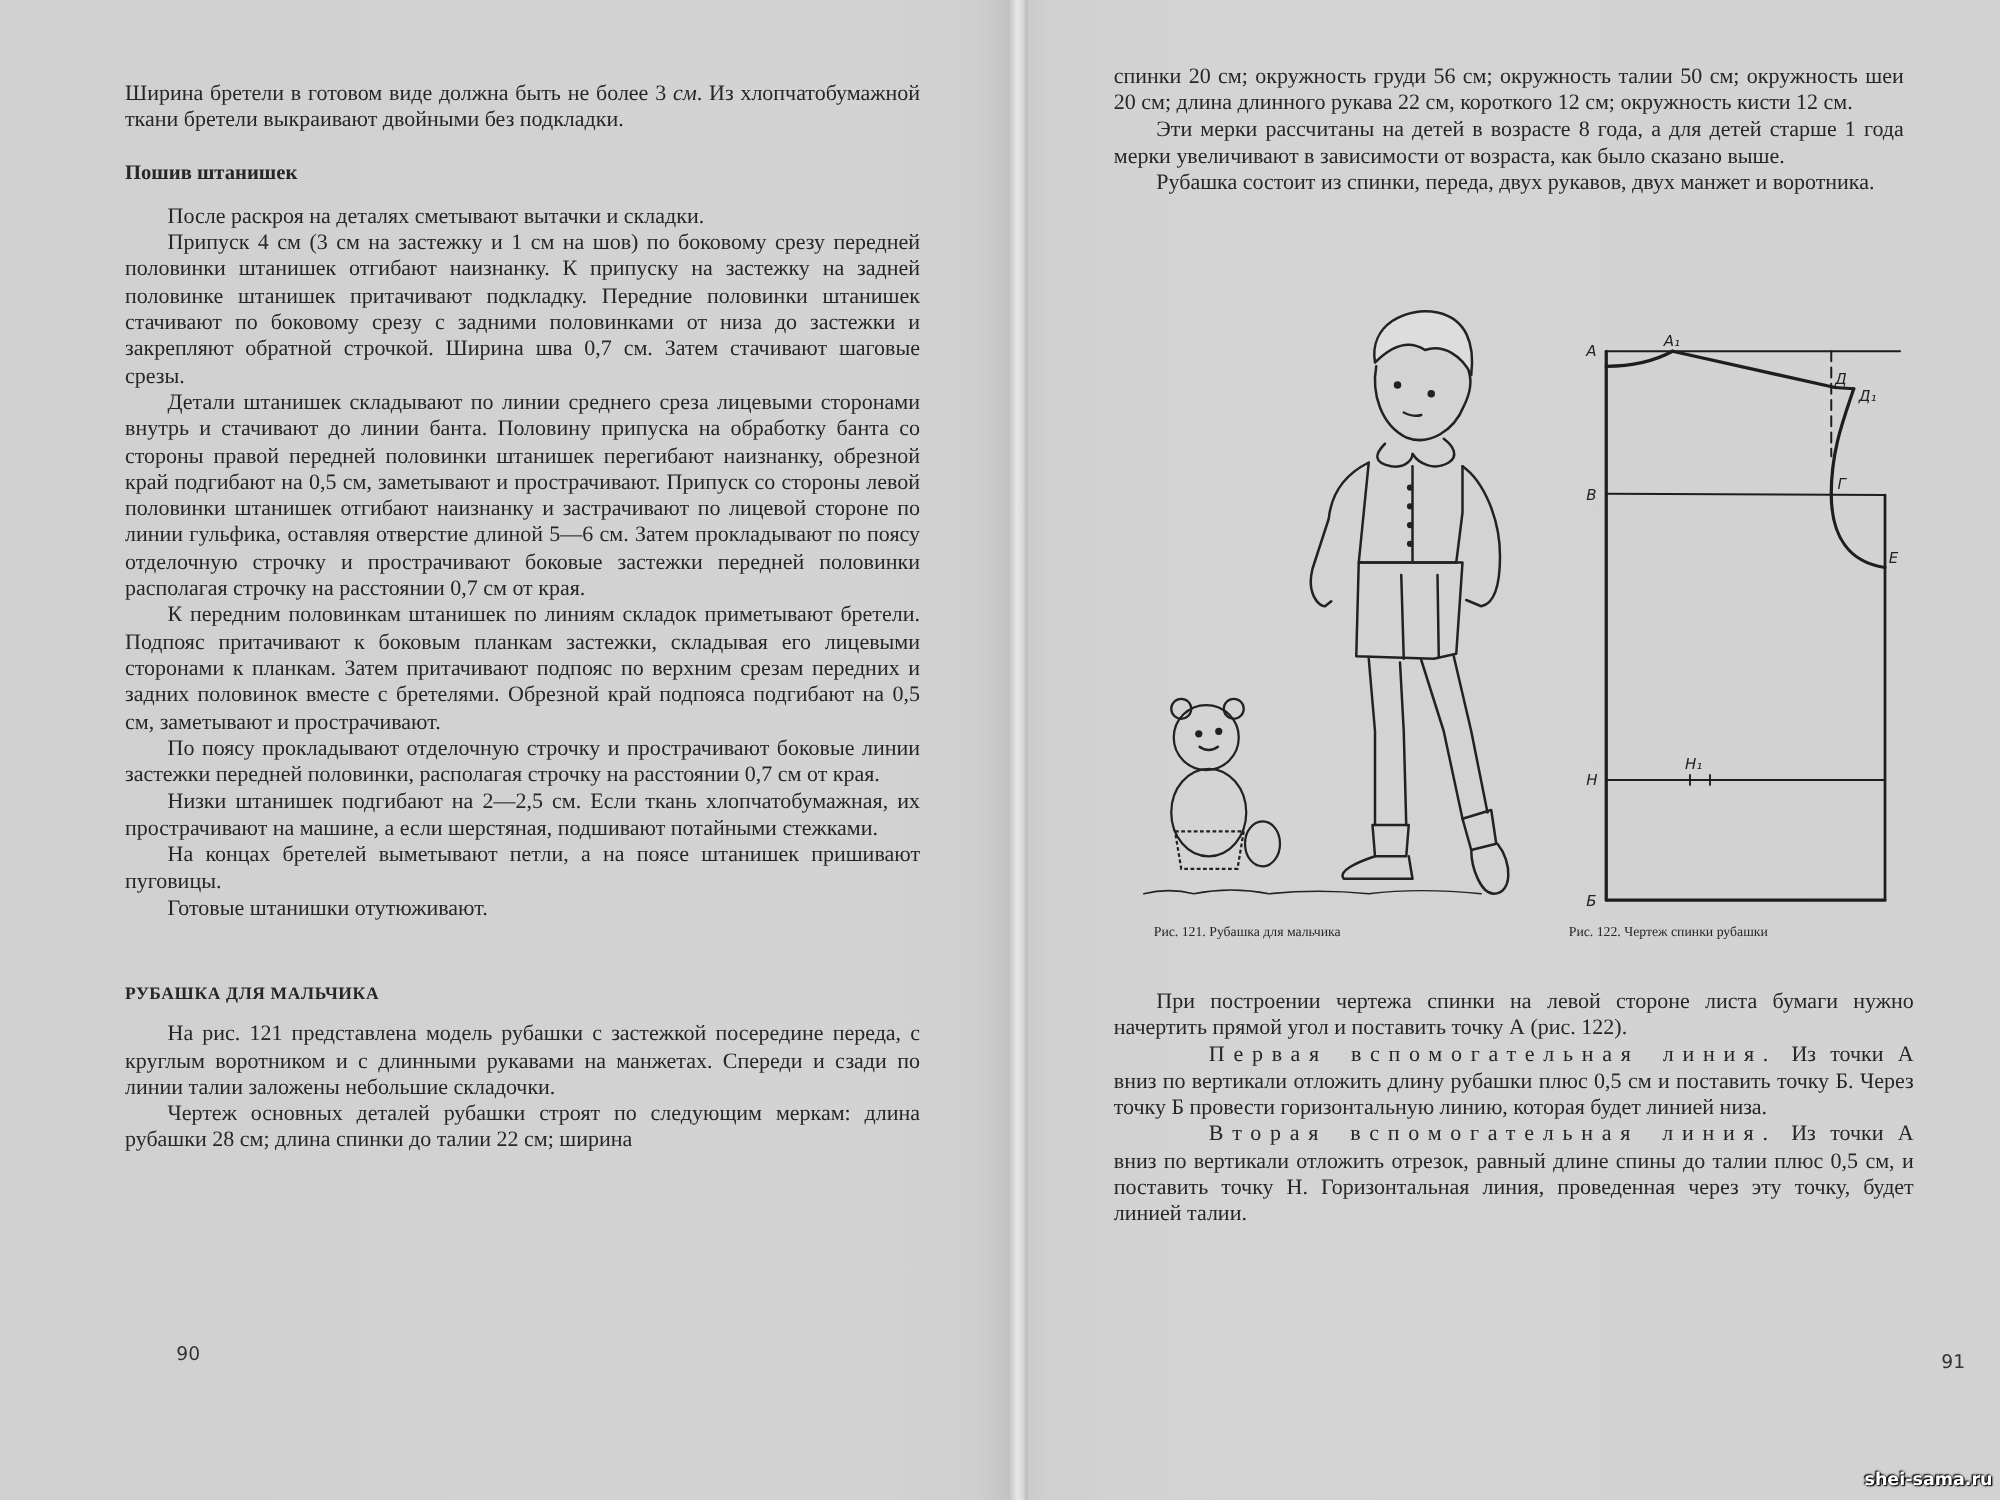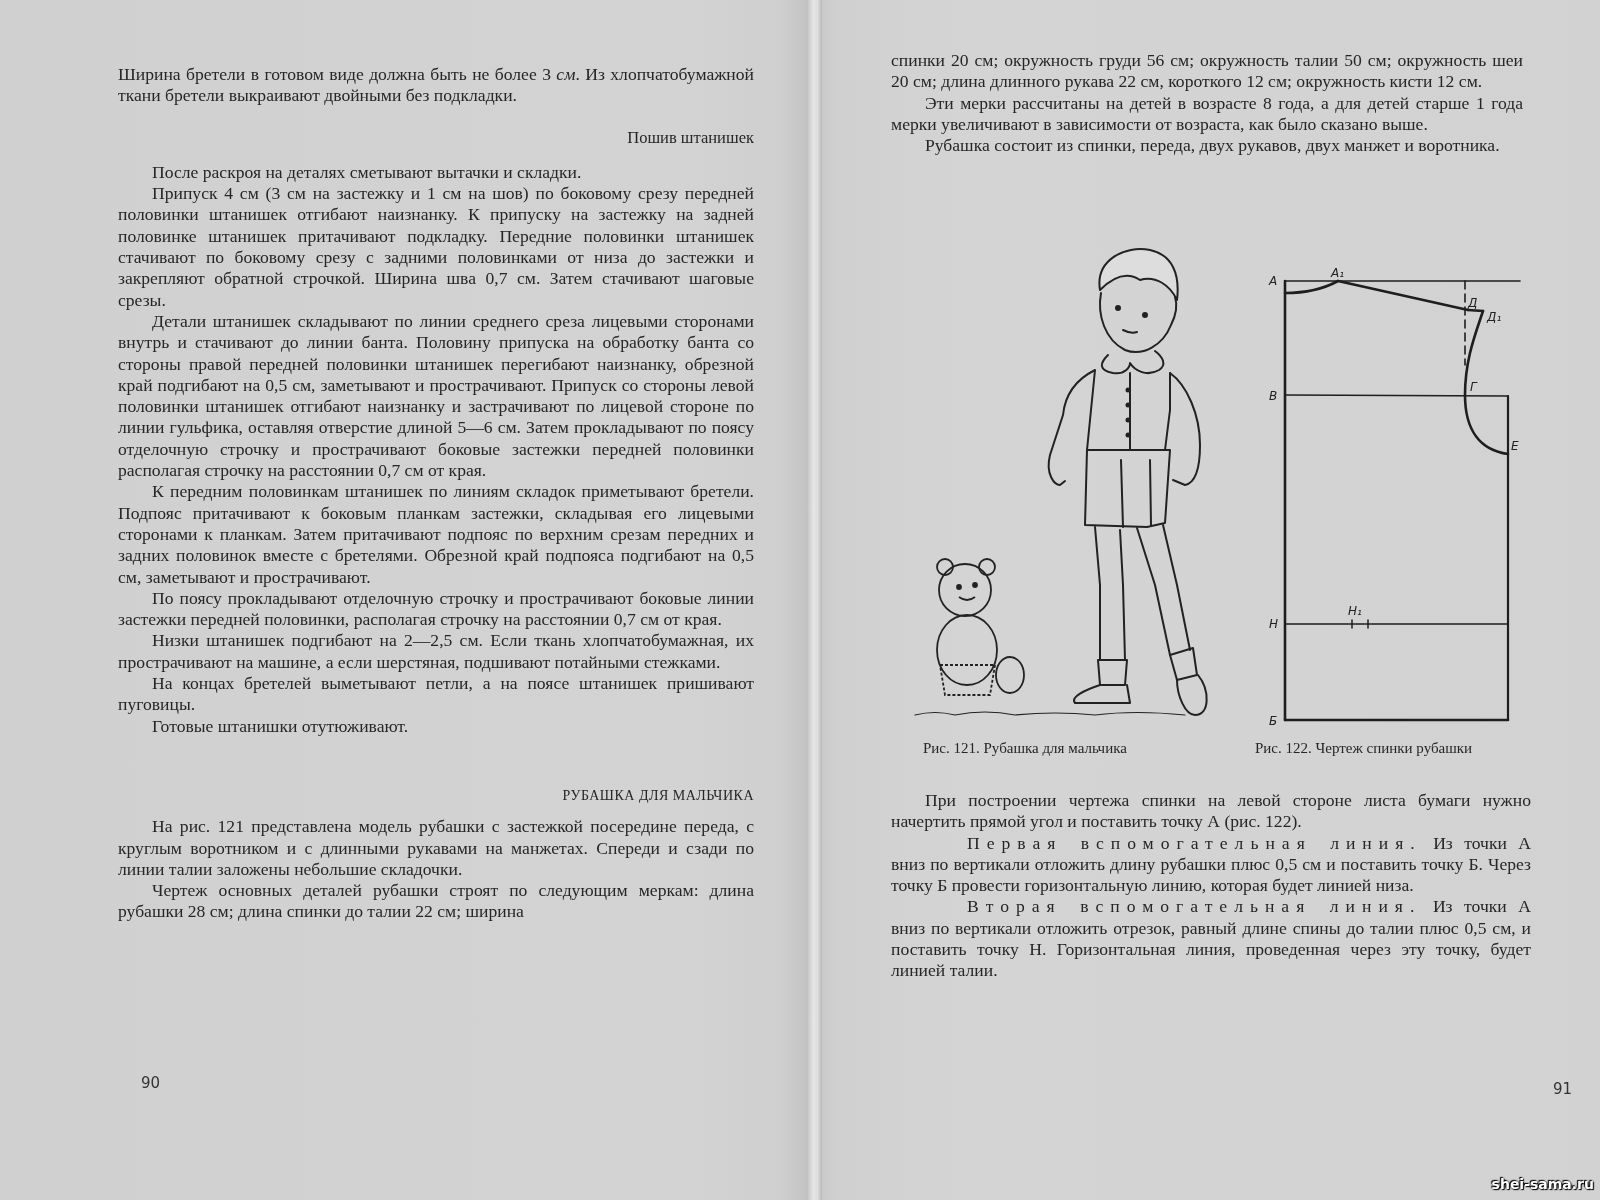--- a/index.html
+++ b/index.html
@@ -15,36 +15,36 @@
     position: relative; height: 1200px;
     background: #d2d2d2;
   }
   .page.left { width: 805px; background: linear-gradient(to right, #d0d0d0 0%, #d3d3d3 85%, #cfcfcf 97%, #c4c4c4 100%); }
   .page.right { width: 795px; background: linear-gradient(to right, #c2c2c2 0%, #d0d0d0 4%, #d4d4d4 20%, #d2d2d2 100%); }
   .gutter {
     position: absolute; left: 808px; top: 0; width: 14px; height: 1200px;
     background: linear-gradient(to right, #c9c9c9, #e6e6e6 40%, #dcdcdc 70%, #b8b8b8);
   }
   .text-col { position: absolute; font-size: 17.6px; line-height: 21.3px; text-align: justify; }
-  .left .text-col { left: 118px; top: 64px; width: 636px; }
+  .left .text-col { left: 100px; top: 64px; width: 636px; }
   .right .text-col { left: 86px; }
   .text-col p { margin: 0; text-indent: 34px; }
   .text-col p.noindent { text-indent: 0; }
   .heading {
-    text-align: right; font-weight: normal; font-size: 16.5px;
+    text-align: left; font-weight: bold; font-size: 16.5px;
     text-indent: 0 !important;
   }
   .h-pos1 { margin: 20px 0 14px 0 !important; }
   .h-pos2 { margin: 48px 0 10px 0 !important; letter-spacing: 0.5px; font-size: 14px; }
   i { font-style: italic; }
   .spaced { letter-spacing: 7px; margin-left: 42px; }
   .page-num { position: absolute; font-size: 15px; font-family: "DejaVu Sans", sans-serif; color: #333; margin-left: 40px; }
   .left .page-num { left: 101px; top: 1074px; }
   .right .page-num { left: 708px; top: 1080px; }
-  .caption { position: absolute; font-size: 15px; }
+  .caption { position: absolute; font-size: 11px; }
   .watermark {
     position: absolute; right: 6px; bottom: 8px;
     font-family: "DejaVu Sans", sans-serif; font-weight: bold; font-size: 14px;
     color: #fff; text-shadow: 0 0 2px #000, 1px 1px 1px #000, -1px -1px 1px #000;
   }
   svg { position: absolute; overflow: visible; }
   .draft-label { font-family: "DejaVu Sans", sans-serif; font-style: italic; font-size: 12px; fill: #222; }
 </style>
 </head>
 <body>

